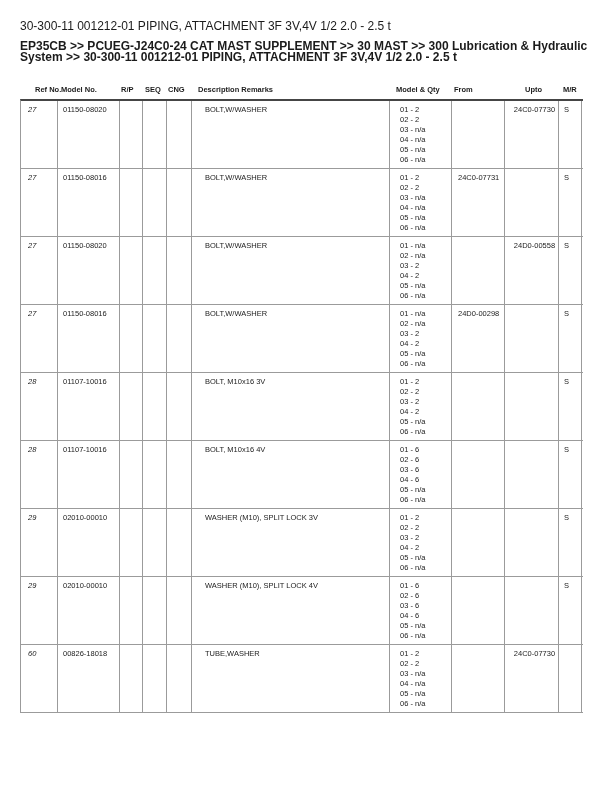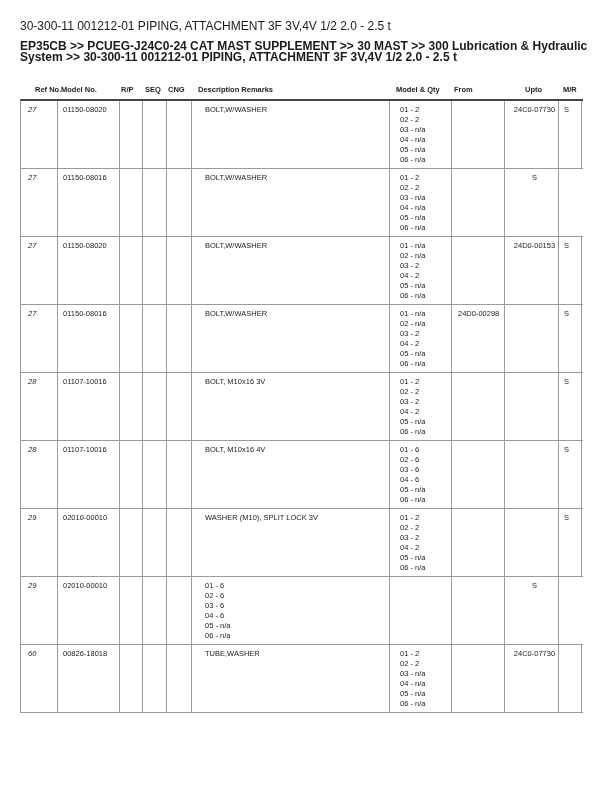--- a/index.html
+++ b/index.html
@@ -120,38 +120,39 @@
         <div class="cell"></div>
         <div class="cell"></div>
         <div class="cell"></div>
         <div class="cell">BOLT,W/WASHER</div>
         <div class="cell">01 - 2
 02 - 2
 03 - n/a
 04 - n/a
 05 - n/a
 06 - n/a</div>
+        <div class="cell">24C0-07731</div>
         <div class="cell"></div>
         <div class="cell">S</div>
       </div>
       <div class="trow grid-cols">
         <div class="cell">27</div>
         <div class="cell">01150-08020</div>
         <div class="cell"></div>
         <div class="cell"></div>
         <div class="cell"></div>
         <div class="cell">BOLT,W/WASHER</div>
         <div class="cell">01 - n/a
 02 - n/a
 03 - 2
 04 - 2
 05 - n/a
 06 - n/a</div>
         <div class="cell"></div>
-        <div class="cell">24D0-00153</div>
+        <div class="cell">24D0-00558</div>
         <div class="cell">S</div>
       </div>
       <div class="trow grid-cols">
         <div class="cell">27</div>
         <div class="cell">01150-08016</div>
         <div class="cell"></div>
         <div class="cell"></div>
         <div class="cell"></div>
         <div class="cell">BOLT,W/WASHER</div>
         <div class="cell">01 - n/a
@@ -214,20 +215,21 @@
         <div class="cell"></div>
         <div class="cell"></div>
         <div class="cell">S</div>
       </div>
       <div class="trow grid-cols">
         <div class="cell">29</div>
         <div class="cell">02010-00010</div>
         <div class="cell"></div>
         <div class="cell"></div>
         <div class="cell"></div>
+        <div class="cell">WASHER (M10), SPLIT LOCK 4V</div>
         <div class="cell">01 - 6
 02 - 6
 03 - 6
 04 - 6
 05 - n/a
 06 - n/a</div>
         <div class="cell"></div>
         <div class="cell"></div>
         <div class="cell">S</div>
       </div>

